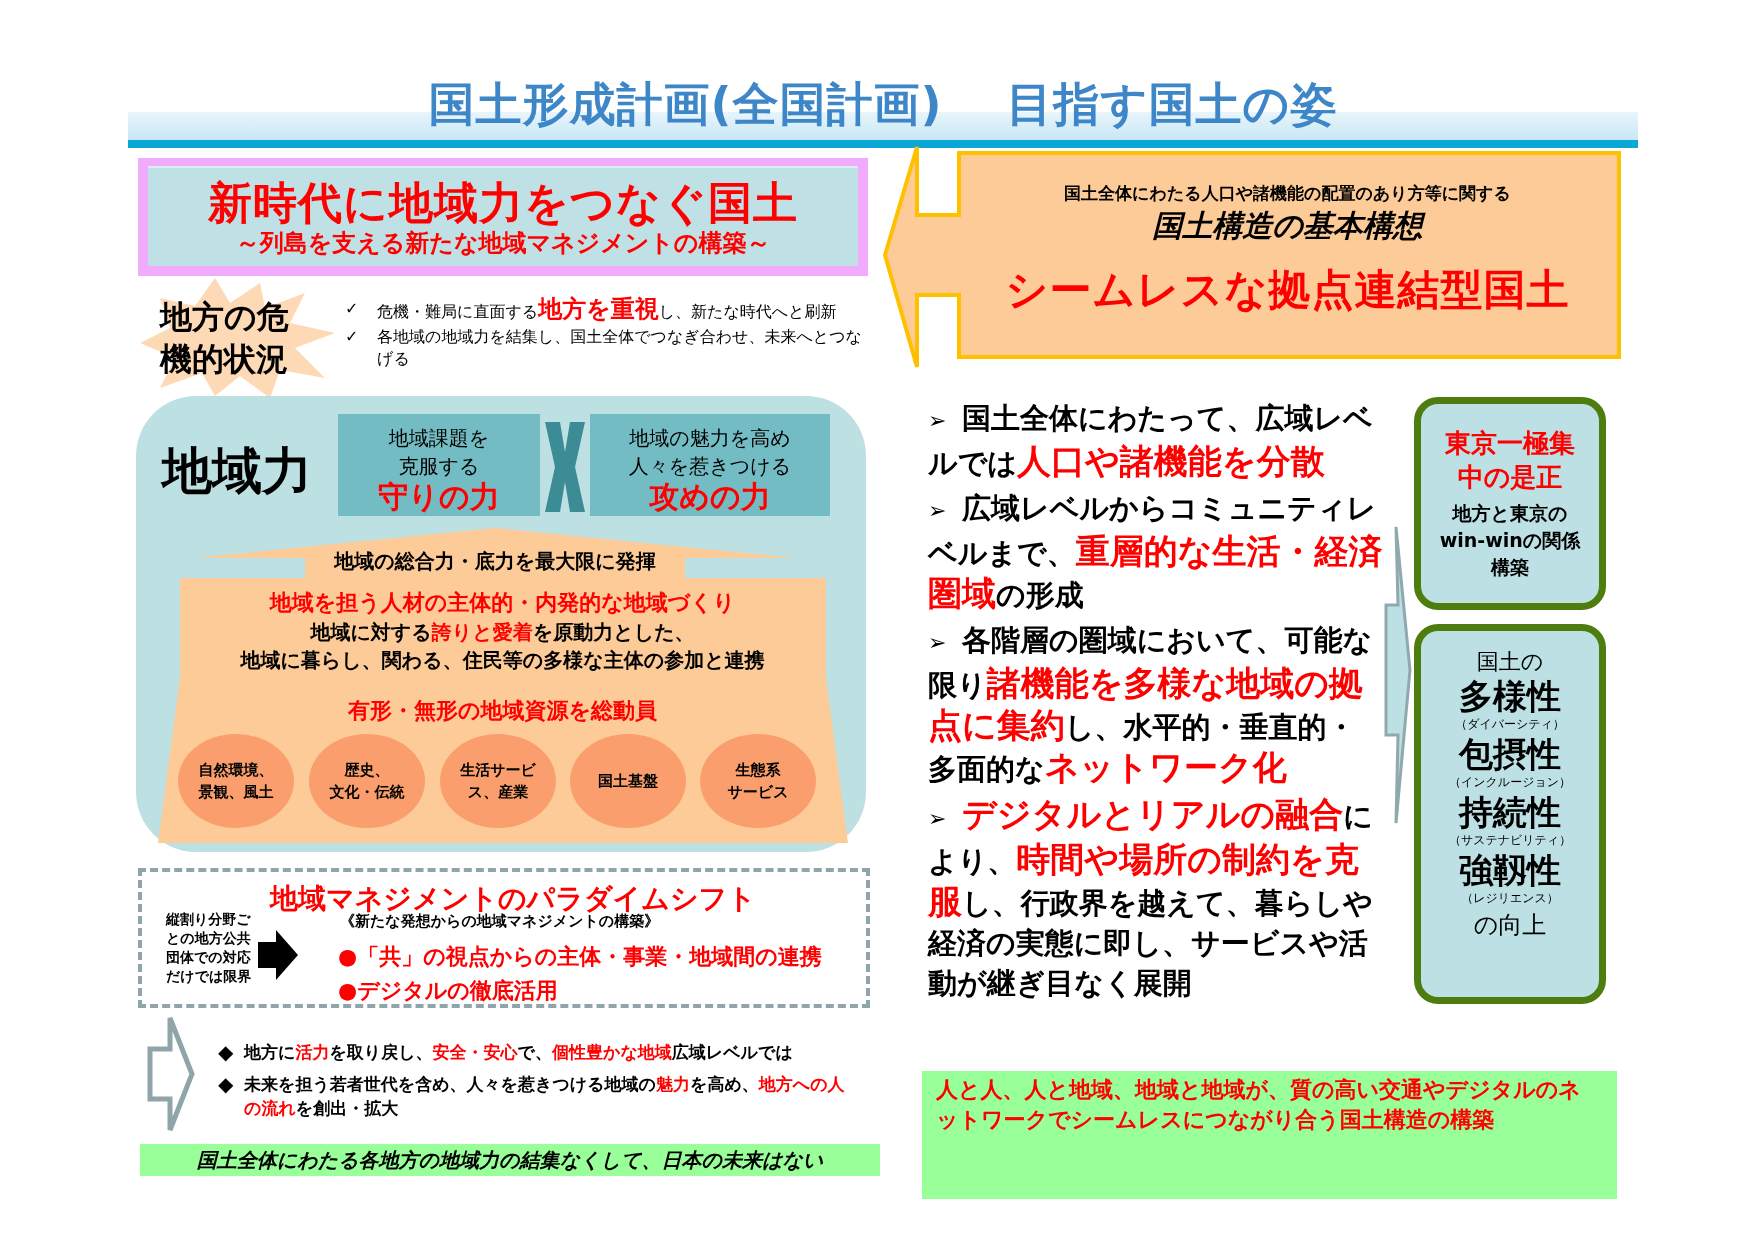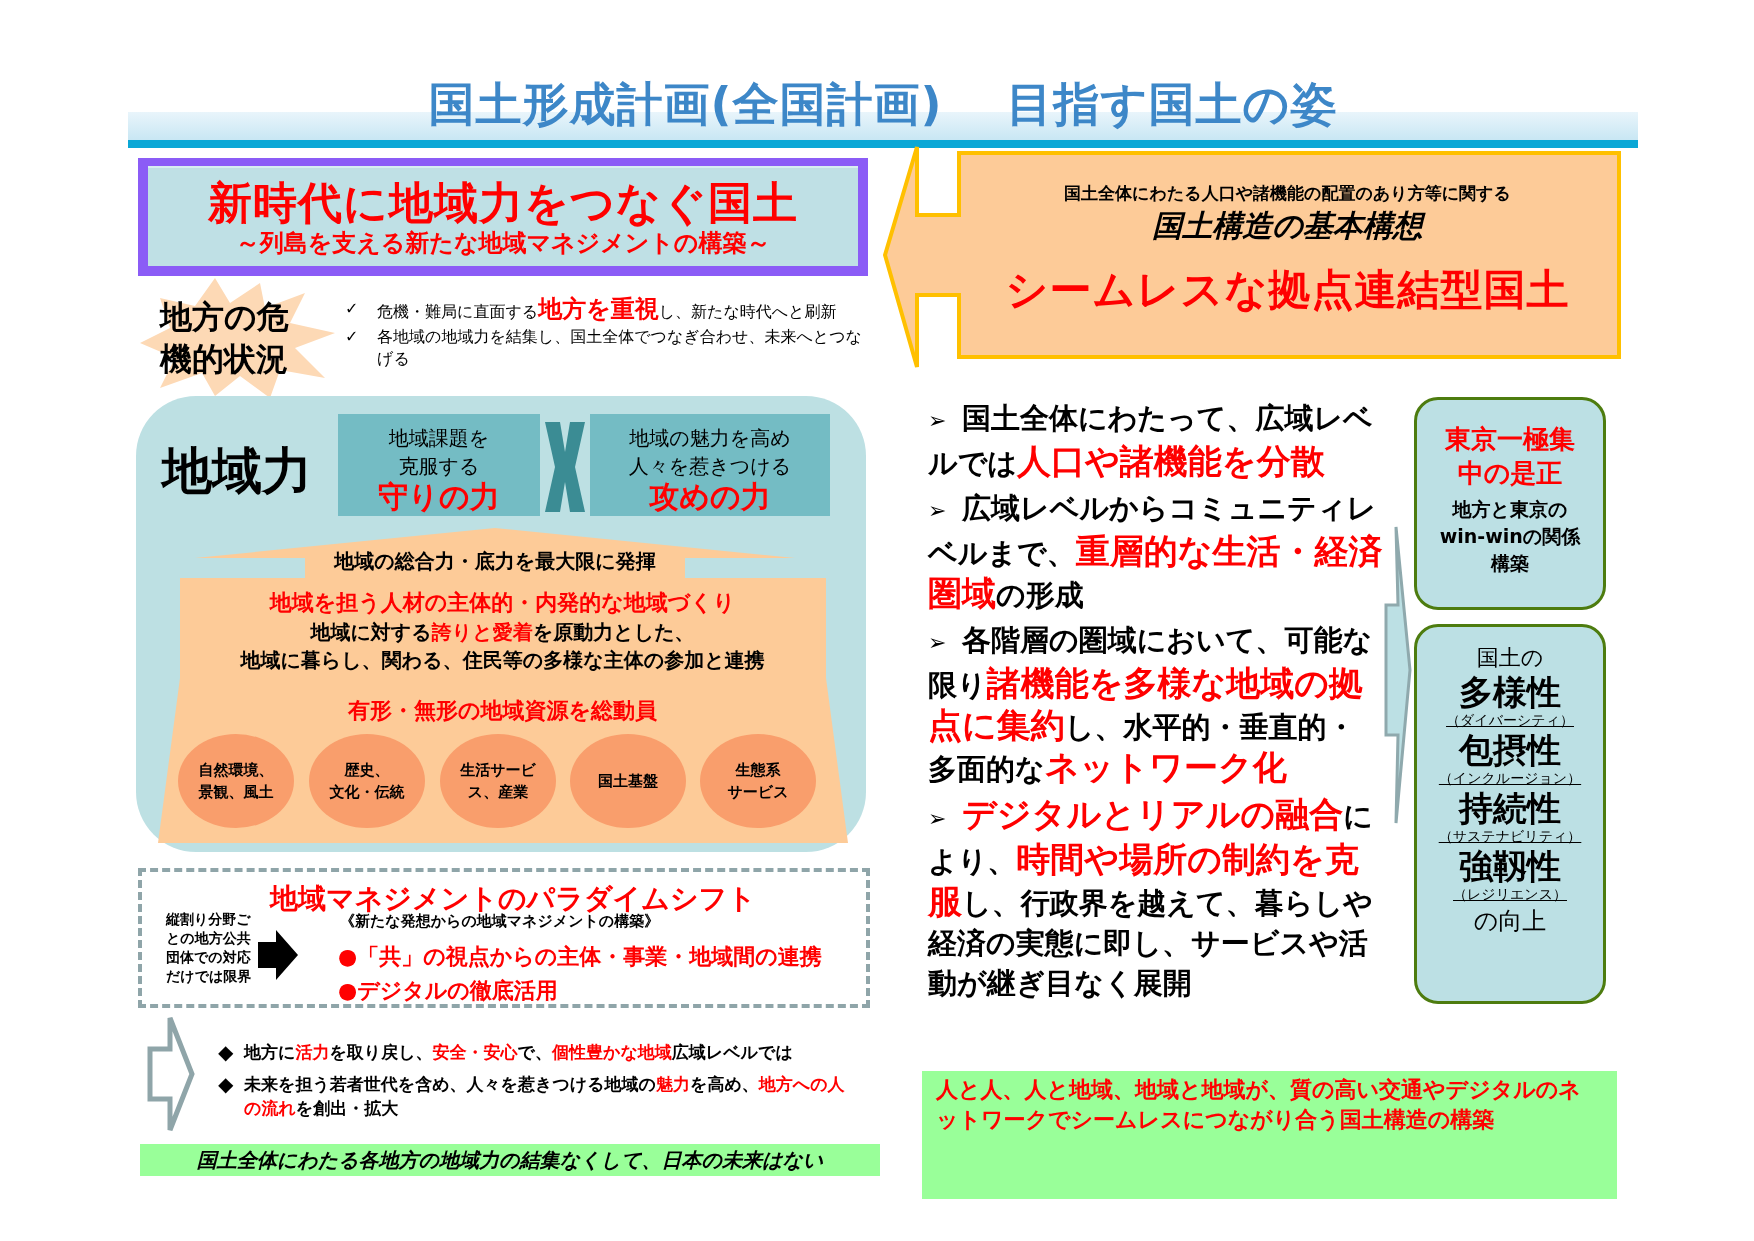--- a/index.html
+++ b/index.html
@@ -7,21 +7,21 @@
   body { position: relative; font-family: "DejaVu Sans", "Liberation Sans", sans-serif; color: #000; }
   .abs { position: absolute; }
   .red { color: #ff0000; }
 
   
   #title-band-light { left: 128px; top: 112px; width: 1510px; height: 30px; background: linear-gradient(#e9f5fb, #c6e6f3); }
   #title-band-dark { left: 128px; top: 140px; width: 1510px; height: 8px; background: #0aa7d6; }
   #page-title { left: 128px; top: 74px; width: 1510px; text-align: center; font-size: 46px; font-weight: bold; color: #3d87c8; letter-spacing: 1px; white-space: pre; }
 
   
-  #headline-box { left: 138px; top: 158px; width: 730px; height: 118px; background: #8b5cf6; }
+  #headline-box { left: 138px; top: 158px; width: 730px; height: 118px; background: #f0abfc; }
   #headline-inner { position: absolute; left: 10px; top: 8px; right: 10px; bottom: 10px; background: #bfe0e5; border-top: 2px solid #d8eef1; text-align: center; }
   #headline-main { font-size: 44px; font-weight: bold; color: #ff0000; margin-top: 10px; line-height: 50px; letter-spacing: 1px; }
   #headline-sub { font-size: 24px; color: #ff0000; line-height: 30px; font-weight: bold; }
 
   
   #crisis-burst { left: 140px; top: 278px; width: 200px; height: 120px; }
   #crisis-label { left: 160px; top: 296px; font-size: 32px; font-weight: bold; line-height: 42px; }
   #crisis-list { left: 345px; top: 298px; width: 520px; font-size: 16px; line-height: 22px; }
   .check-item { display: flex; margin-bottom: 3px; }
   .check-mark { width: 32px; flex: none; }
@@ -67,28 +67,28 @@
 
   
   #bullet-list { left: 928px; top: 398px; width: 455px; }
   .rb { font-size: 29px; font-weight: bold; line-height: 40px; margin-bottom: 5px; }
   .rb .ar { display: inline-block; width: 34px; font-size: 22px; }
 
   
   #side-arrow { left: 1384px; top: 525px; width: 30px; height: 300px; }
 
   
-  .rbox { position: absolute; left: 1414px; width: 192px; background: #bce0e4; border: 3px solid #4d7c0f; border-radius: 24px; text-align: center; }
+  .rbox { position: absolute; left: 1414px; width: 192px; background: #bce0e4; border: 7px solid #4d7c0f; border-radius: 24px; text-align: center; }
   #tokyo-box { top: 397px; height: 213px; padding-top: 22px; }
   #tokyo-title { font-size: 26px; font-weight: bold; color: #ff0000; line-height: 34px; }
   #tokyo-body { font-size: 19px; font-weight: bold; line-height: 27px; margin-top: 6px; }
   #values-box { top: 624px; height: 380px; padding-top: 16px; }
   #values-intro { font-size: 22px; line-height: 30px; }
   .val-main { font-size: 34px; font-weight: bold; line-height: 38px; }
-  .val-sub { font-size: 14px; line-height: 18px; margin-bottom: 2px; text-decoration: underline; }
+  .val-sub { font-size: 12px; line-height: 18px; margin-bottom: 2px; }
   #values-outro { font-size: 24px; line-height: 32px; }
 
   
   #green-right { left: 922px; top: 1032px; width: 695px; height: 128px; background: #99ff99; padding: 4px 14px; margin-top: 39px; }
   #green-right-red { font-size: 22px; font-weight: bold; color: #ff0000; line-height: 30px; }
   #green-right-black { font-size: 22px; font-weight: bold; line-height: 30px; padding-left: 30px; }
 </style>
 </head>
 <body>
 

